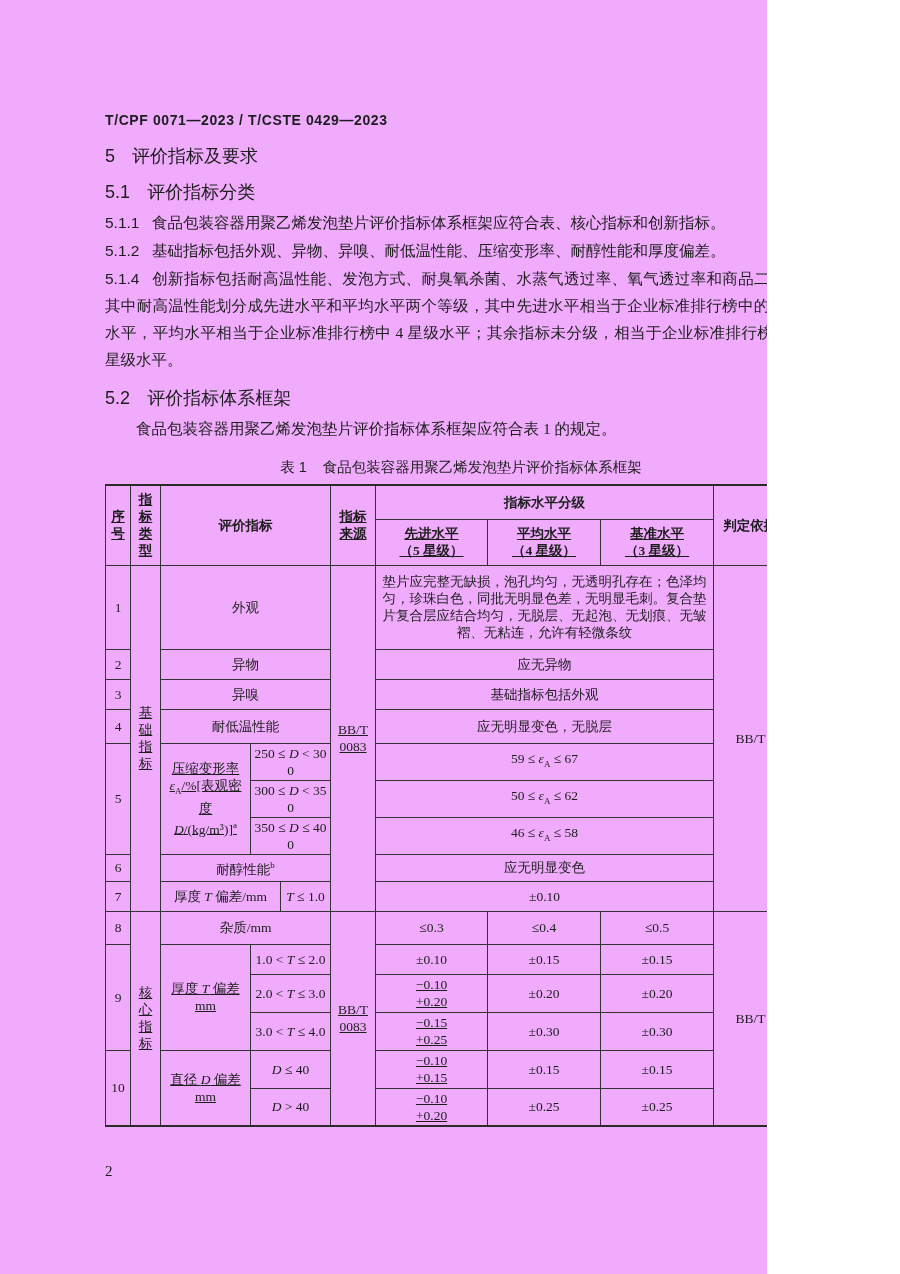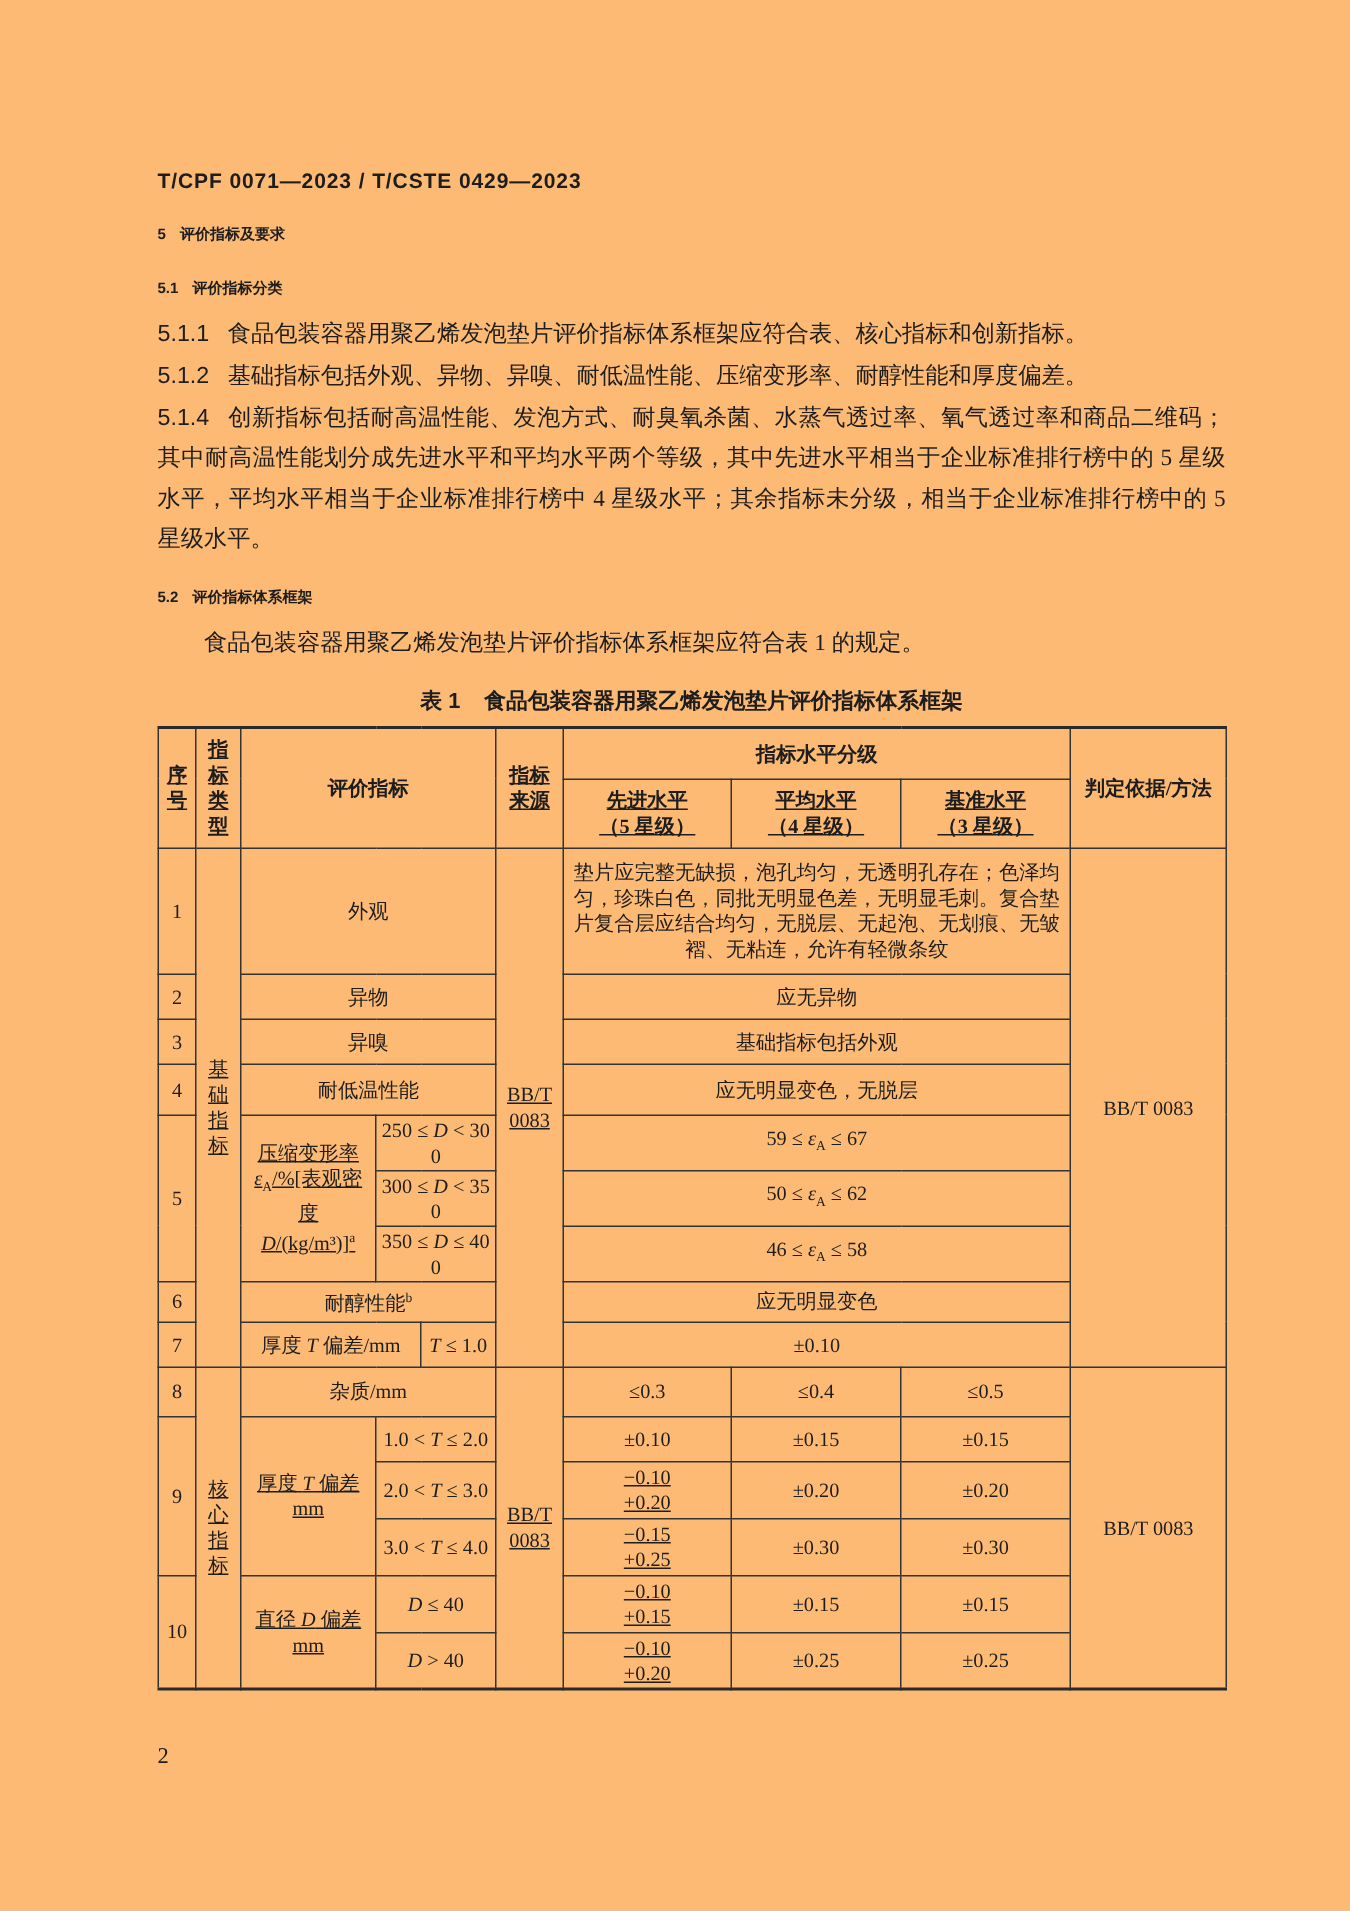--- a/index.html
+++ b/index.html
@@ -1,29 +1,29 @@
 <!DOCTYPE html>
 <html><head>
 <meta charset="utf-8">
 <style>
   html,body{margin:0;padding:0;background:#ffffff;}
-  .page{position:relative;width:900px;height:1274px;background:#fdba74;overflow:hidden;
+  .page{position:relative;width:767px;height:1274px;background:#f0abfc;overflow:hidden;
         font-family:"Liberation Serif","DejaVu Serif",serif;color:#1d1d1d;}
   .content{position:absolute;left:105px;top:112px;width:712px;}
   .doc-num{font-family:"Liberation Sans","DejaVu Sans",sans-serif;font-weight:700;
            font-size:14px;letter-spacing:.6px;margin-bottom:18px;}
-  .h{font-family:"Liberation Sans","DejaVu Sans",sans-serif;font-weight:700;
-     font-size:10px;line-height:21px;}
+  .h{font-family:"Liberation Sans","DejaVu Sans",sans-serif;font-weight:400;
+     font-size:18px;line-height:21px;}
   .h-l1{margin-top:17px;}
   .h-l2{margin-top:15px;margin-bottom:6px;}
   .hnum{margin-right:.95em;}
   p.body{margin:1px 0;font-size:15.5px;line-height:27px;text-align:justify;}
   .pnum{font-family:"Liberation Sans","DejaVu Sans",sans-serif;margin-right:.8em;}
   p.indent{text-indent:2em;}
-  .caption{margin-top:16px;margin-bottom:7px;text-align:center;font-weight:700;
+  .caption{margin-top:16px;margin-bottom:7px;text-align:center;font-weight:400;
            font-size:14.5px;font-family:"Liberation Sans","DejaVu Sans",sans-serif;}
   .cap-label{margin-right:1.1em;}
   table.std{width:712px;border-collapse:collapse;table-layout:fixed;
             border-top:2.5px solid #2a2a2a;border-bottom:2.5px solid #2a2a2a;}
   table.std th,table.std td{border:1px solid #333;padding:1px 3px;
             font-size:13.5px;line-height:17px;text-align:center;vertical-align:middle;
             font-family:"Liberation Serif","DejaVu Serif",serif;font-weight:400;
             word-break:break-all;}
   table.std th{font-weight:700;}
   td.just{text-align:justify;padding:3px 7px;line-height:21px;}

